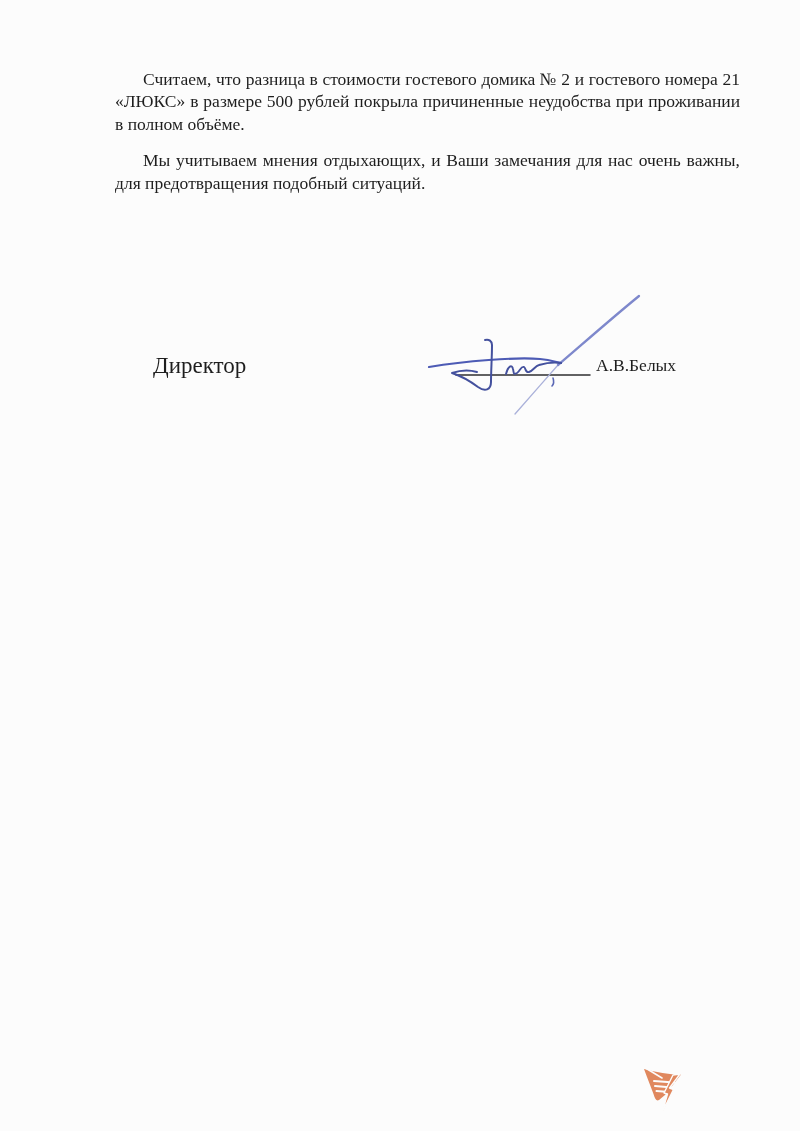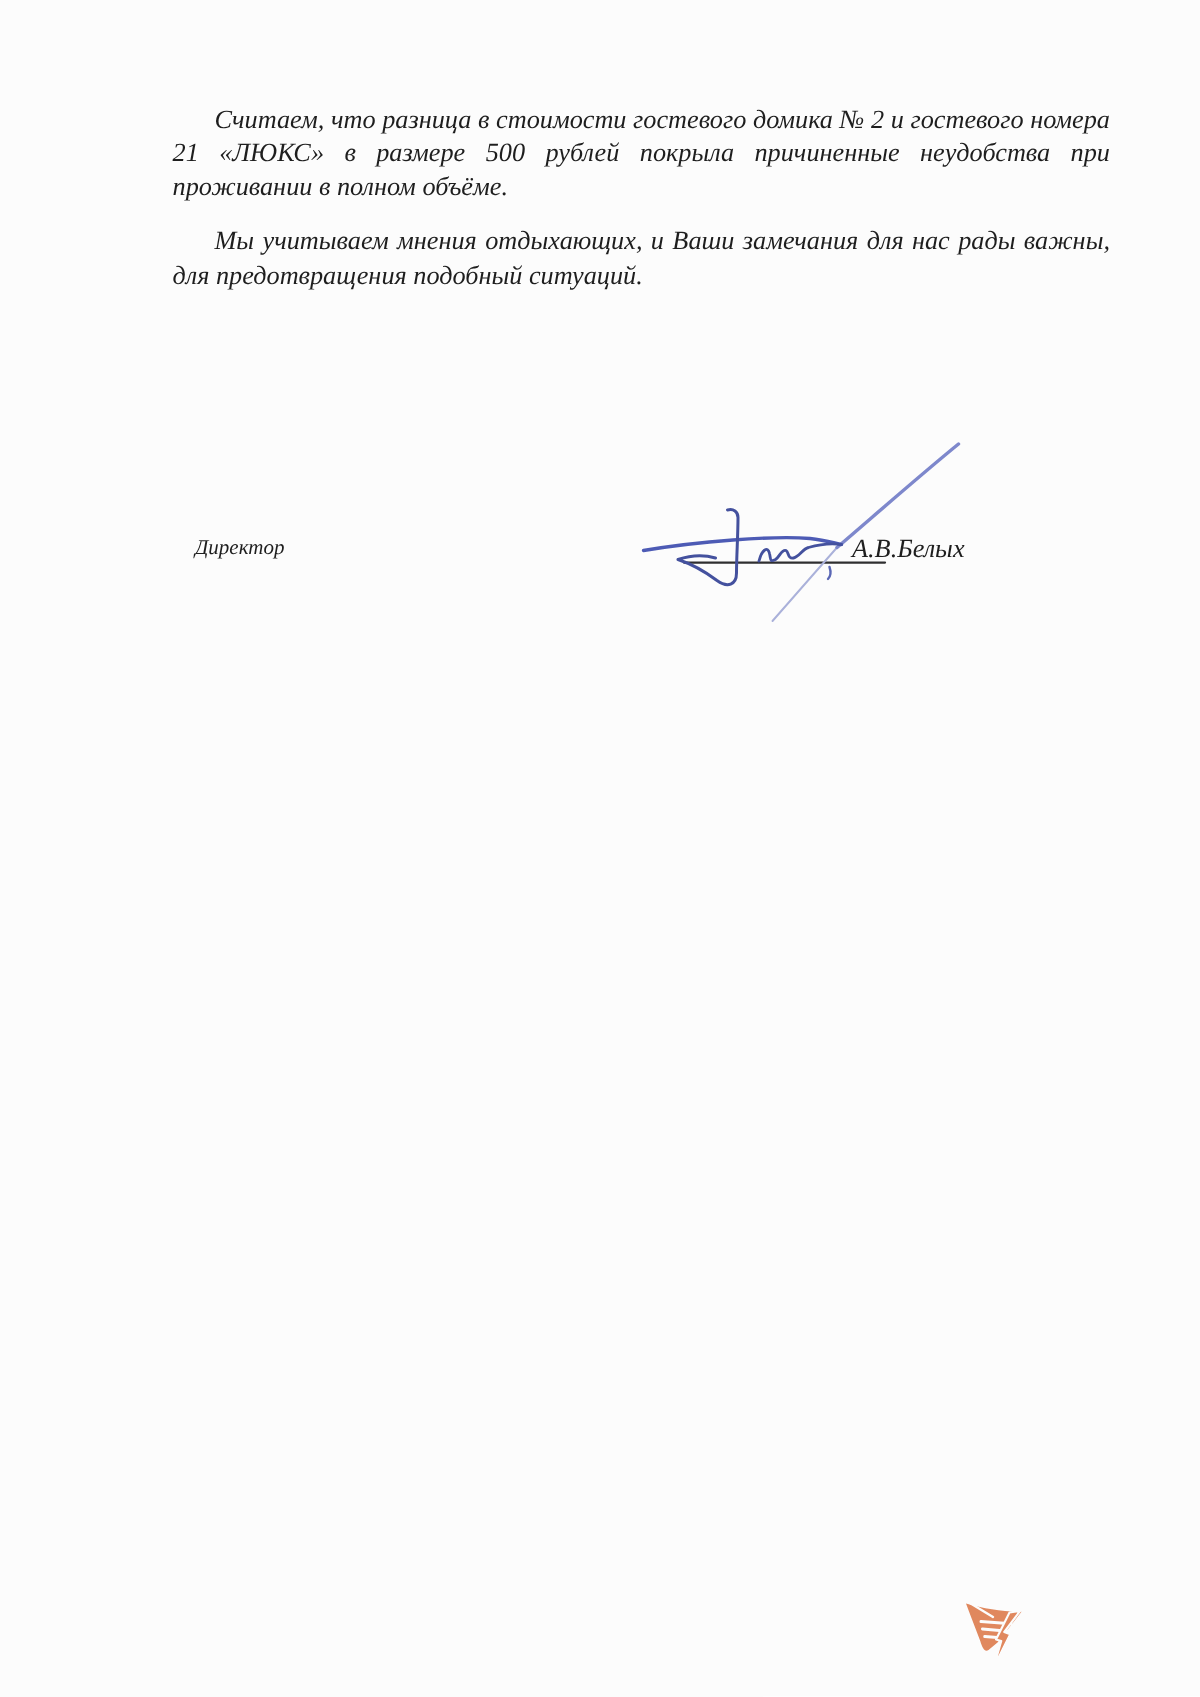--- a/index.html
+++ b/index.html
@@ -8,45 +8,44 @@
     background: #ffffff;
   }
   .page {
     position: relative;
     width: 800px;
     height: 1131px;
     background: #fcfcfc;
     overflow: hidden;
     font-family: "Liberation Serif", "DejaVu Serif", serif;
     color: #1e1e1e;
-    font-style: italic;
   }
   .body-text {
     position: absolute;
     left: 115px;
     top: 68px;
     width: 625px;
     font-size: 17.5px;
     line-height: 22.4px;
     text-align: justify;
   }
   .body-text p {
     margin: 0 0 14px 0;
     text-indent: 28px;
   }
   .sig-role {
     position: absolute;
-    left: 130px;
+    left: 153px;
     top: 356px;
-    font-size: 14px;
+    font-size: 23px;
     line-height: 20px;
   }
   .sig-name {
     position: absolute;
-    left: 568px;
+    left: 596px;
     top: 355px;
     font-size: 17.5px;
     line-height: 20px;
   }
   .sig-svg {
     position: absolute;
     left: 420px;
     top: 283px;
     width: 270px;
     height: 135px;
@@ -59,21 +58,21 @@
     height: 50px;
   }
 </style>
 </head>
 <body>
 
 <div class="page">
 
   <div class="body-text">
     <p>Считаем, что разница в стоимости гостевого домика № 2 и гостевого номера 21 «ЛЮКС» в размере 500 рублей покрыла причиненные неудобства при проживании в полном объёме.</p>
-    <p>Мы учитываем мнения отдыхающих, и Ваши замечания для нас рады важны, для предотвращения подобный ситуаций.</p>
+    <p>Мы учитываем мнения отдыхающих, и Ваши замечания для нас очень важны, для предотвращения подобный ситуаций.</p>
   </div>
 
   <div class="sig-role">Директор</div>
 
   <svg class="sig-svg" viewBox="0 0 270 135" fill="none" stroke-linecap="round" stroke-linejoin="round">
     <path d="M36 92 H170" stroke="#2f2f30" stroke-width="1.5"></path>
     <path d="M95 131 C 108 116, 124 98, 138 82" stroke="#aab1da" stroke-width="1.3"></path>
     <path d="M138 82 C 158 65, 192 35, 219 13" stroke="#7e88cc" stroke-width="2.3"></path>
     <path d="M9 84 C 45 78, 95 74, 120 76 C 130 77, 136 79, 141 80" stroke="#4d5bb5" stroke-width="2.2"></path>
     <path d="M65 57 C 69 56, 72 58, 72 62 C 72 74, 71 88, 71 99 C 71 107, 65 109, 58 104 C 50 98, 41 93, 32 90 C 41 87, 50 87, 57 89" stroke="#44519e" stroke-width="2"></path>

